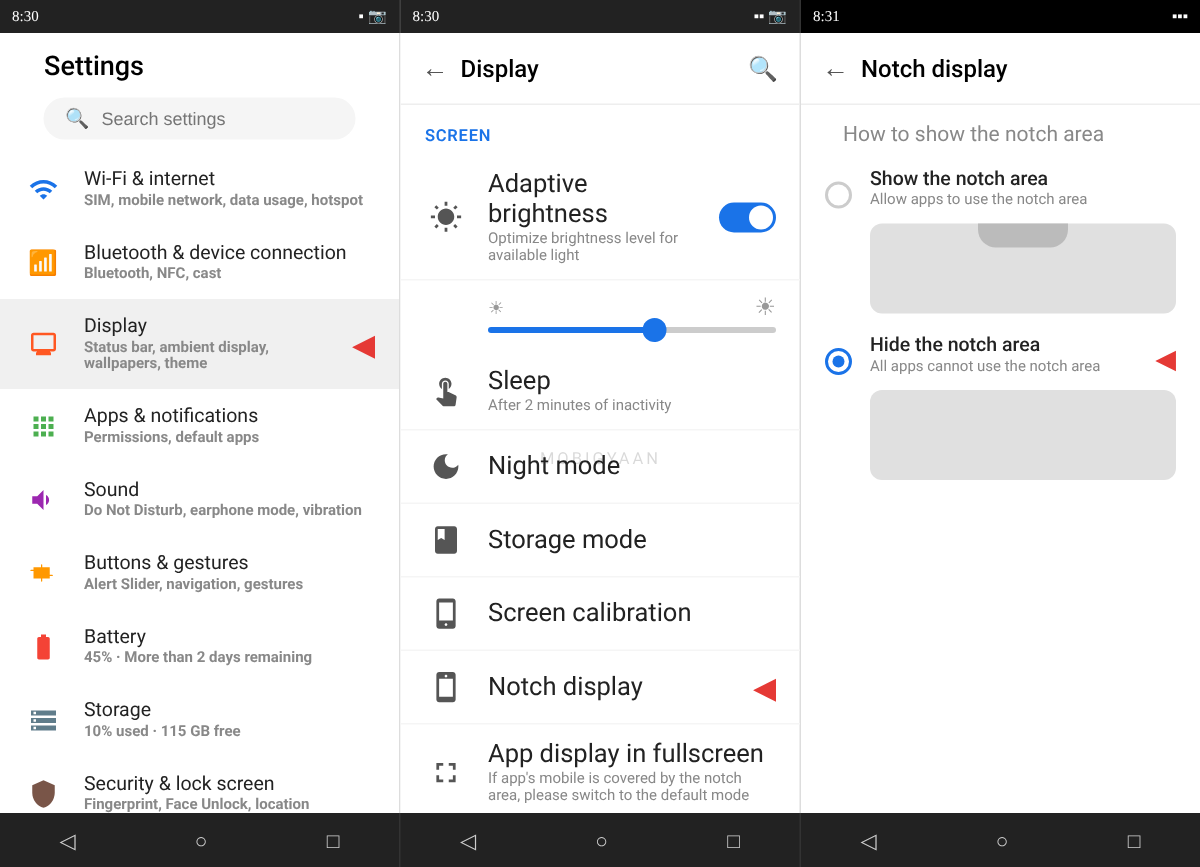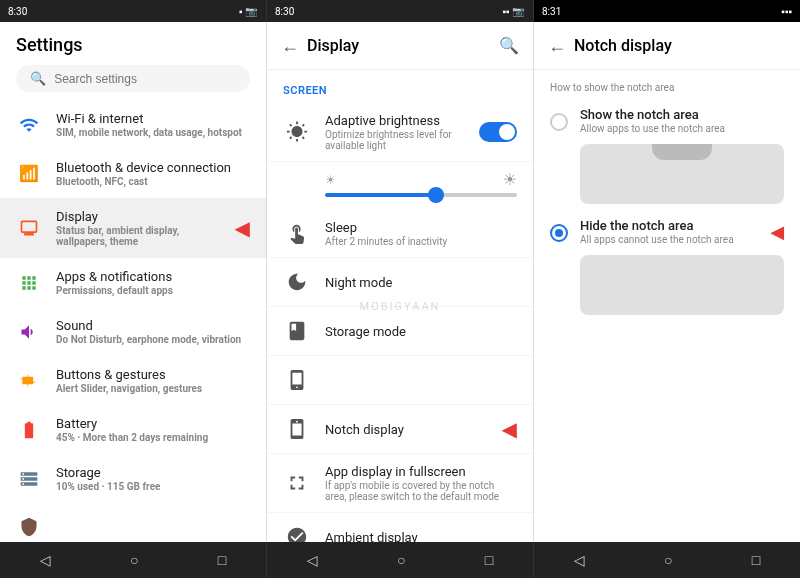--- a/index.html
+++ b/index.html
@@ -1,30 +1,30 @@
 <!DOCTYPE html>
 <html><head>
   <meta charset="utf-8">
   <style>
     * { margin: 0; padding: 0; box-sizing: border-box; }
     body { width: 800px; height: 578px; display: flex; flex-direction: column; font-family: 'Roboto', Arial, sans-serif; overflow: hidden; background: #f0f0f0; }
 
     
     .status-bars { display: flex; height: 22px; }
-    .status-bar { display: flex; align-items: center; justify-content: space-between; padding: 0 8px; height: 22px; background: #222; color: #fff; font-size: 10px; }
+    .status-bar { display: flex; align-items: center; justify-content: space-between; padding: 0 8px; height: 22px; background: #222; color: #fff; font-size: 10px; font-family: Liberation Serif, serif; }
     .status-bar-left { width: 267px; border-right: 1px solid #333; }
     .status-bar-mid { width: 267px; border-right: 1px solid #333; }
     .status-bar-right { width: 266px; background: #000; }
     .status-icons { display: flex; align-items: center; gap: 3px; }
 
     
     .panels { display: flex; flex: 1; overflow: hidden; }
 
     
-    .panel-settings { width: 267px; background: #fff; border-right: 1px solid #ddd; display: flex; flex-direction: column; overflow: hidden; }
+    .panel-settings { width: 267px; background: #fff; border-right: 1px solid #ddd; display: flex; flex-direction: column; overflow: hidden; align-items: center; }
     .panel-settings-header { padding: 12px 16px 8px; }
     .panel-settings-title { font-size: 18px; font-weight: 500; color: #000; margin-bottom: 10px; }
     .search-bar { display: flex; align-items: center; background: #f5f5f5; border-radius: 20px; padding: 6px 14px; gap: 8px; }
     .search-bar input { border: none; background: transparent; font-size: 13px; color: #555; outline: none; flex: 1; }
     .settings-list { flex: 1; overflow-y: auto; }
     .settings-item { display: flex; align-items: center; padding: 11px 16px; gap: 14px; cursor: pointer; }
     .settings-item.active { background: #f0f0f0; }
     .settings-item-icon { width: 26px; height: 26px; display: flex; align-items: center; justify-content: center; flex-shrink: 0; }
     .settings-item-text { flex: 1; }
     .settings-item-title { font-size: 13px; color: #222; font-weight: 400; }
@@ -34,35 +34,35 @@
     .panel-display { width: 267px; background: #fff; border-right: 1px solid #ddd; display: flex; flex-direction: column; overflow: hidden; }
     .panel-header { display: flex; align-items: center; padding: 10px 14px; gap: 8px; height: 48px; border-bottom: 1px solid #eee; }
     .panel-header-title { font-size: 16px; font-weight: 500; color: #000; }
     .back-btn { cursor: pointer; color: #555; font-size: 18px; }
     .search-icon-header { margin-left: auto; cursor: pointer; color: #555; }
     .panel-body { flex: 1; overflow-y: auto; padding: 0; }
     .section-label { font-size: 11px; color: #1a73e8; font-weight: 600; padding: 14px 16px 6px; letter-spacing: 0.5px; }
     .display-item { display: flex; align-items: center; padding: 10px 16px; gap: 14px; cursor: pointer; border-bottom: 1px solid #f5f5f5; }
     .display-item-icon { width: 28px; height: 28px; display: flex; align-items: center; justify-content: center; flex-shrink: 0; color: #555; }
     .display-item-text { flex: 1; }
-    .display-item-title { font-size: 13px; color: #222; }
+    .display-item-title { font-size: 17px; color: #222; }
     .display-item-sub { font-size: 10px; color: #888; margin-top: 1px; }
     .toggle-on { width: 38px; height: 20px; background: #1a73e8; border-radius: 10px; position: relative; flex-shrink: 0; }
     .toggle-on::after { content: ''; position: absolute; right: 2px; top: 2px; width: 16px; height: 16px; background: #fff; border-radius: 50%; }
     .brightness-row { padding: 8px 16px 12px 58px; }
     .brightness-slider { width: 100%; height: 4px; background: linear-gradient(to right, #1a73e8 60%, #ccc 60%); border-radius: 2px; position: relative; }
     .brightness-thumb { position: absolute; left: 58%; top: -6px; width: 16px; height: 16px; background: #1a73e8; border-radius: 50%; transform: translateX(-50%); }
     .slider-icons { display: flex; justify-content: space-between; align-items: center; margin-bottom: 4px; }
     .watermark { position: absolute; font-size: 11px; color: rgba(0,0,0,0.15); font-weight: 400; letter-spacing: 2px; pointer-events: none; top: 50%; left: 50%; transform: translate(-50%,-50%); white-space: nowrap; }
 
     
     .panel-notch { width: 266px; background: #fff; display: flex; flex-direction: column; overflow: hidden; }
     .notch-body { flex: 1; overflow-y: auto; padding: 12px 16px; }
-    .notch-hint { font-size: 10px; color: #888; margin-bottom: 14px; }
-    .notch-option { display: flex; align-items: center; gap: 12px; margin-bottom: 10px; }
+    .notch-hint { font-size: 14px; color: #888; margin-bottom: 14px; margin-left: 12px; }
+    .notch-option { display: flex; align-items: flex-end; gap: 12px; margin-bottom: 10px; }
     .radio-circle { width: 18px; height: 18px; border-radius: 50%; border: 2px solid #ccc; flex-shrink: 0; margin-top: 2px; }
     .radio-circle.selected { border-color: #1a73e8; position: relative; }
     .radio-circle.selected::after { content: ''; position: absolute; top: 3px; left: 3px; width: 8px; height: 8px; background: #1a73e8; border-radius: 50%; }
     .notch-option-text { flex: 1; }
     .notch-option-title { font-size: 13px; color: #222; font-weight: 500; }
     .notch-option-sub { font-size: 10px; color: #888; margin-top: 1px; }
     .notch-preview { width: 100%; height: 60px; background: #e0e0e0; border-radius: 8px; margin: 6px 0 14px 30px; width: calc(100% - 30px); position: relative; display: flex; align-items: flex-start; justify-content: center; }
     .notch-preview-top { width: 60px; height: 16px; background: #bbb; border-radius: 0 0 12px 12px; }
     .notch-preview-hidden { width: 100%; height: 60px; background: #e0e0e0; border-radius: 8px; margin: 6px 0 14px 30px; width: calc(100% - 30px); }
 
@@ -206,20 +206,24 @@
           <div class="settings-item-sub">10% used · 115 GB free</div>
         </div>
       </div>
 
       <div class="settings-item">
         <div class="settings-item-icon">
           <svg width="20" height="20" viewBox="0 0 24 24" fill="#795548">
               <path d="M12 1L3 5v6c0 5.55 3.84 10.74 9 12 5.16-1.26 9-6.45 9-12V5l-9-4z"></path>
             </svg>
         </div>
+        <div class="settings-item-text">
+          <div class="settings-item-title">Security &amp; lock screen</div>
+          <div class="settings-item-sub">Fingerprint, Face Unlock, location</div>
+        </div>
       </div>
 
     </div>
   </div>
 
   <div class="panel-display">
     <div class="panel-header">
       <span class="back-btn">←</span>
       <span class="panel-header-title">Display</span>
       <span class="search-icon-header">🔍</span>
@@ -285,20 +289,21 @@
         </div>
       </div>
 
       <div class="display-item">
         <div class="display-item-icon">
           <svg width="22" height="22" viewBox="0 0 24 24" fill="#555">
               <path d="M17 1H7c-1.1 0-2 .9-2 2v18c0 1.1.9 2 2 2h10c1.1 0 2-.9 2-2V3c0-1.1-.9-2-2-2zm-5 20c-.55 0-1-.45-1-1s.45-1 1-1 1 .45 1 1-.45 1-1 1zm5-4H7V4h10v13z"></path>
             </svg>
         </div>
         <div class="display-item-text">
+          <div class="display-item-title">Screen calibration</div>
         </div>
       </div>
 
       <div class="display-item">
         <div class="display-item-icon">
           <svg width="22" height="22" viewBox="0 0 24 24" fill="#555">
               <path d="M17 1H7c-1.1 0-2 .9-2 2v18c0 1.1.9 2 2 2h10c1.1 0 2-.9 2-2V3c0-1.1-.9-2-2-2zm-5 2c.55 0 1 .45 1 1s-.45 1-1 1-1-.45-1-1 .45-1 1-1zm5 16H7V6h10v13z"></path>
             </svg>
         </div>
         <div class="display-item-text">

